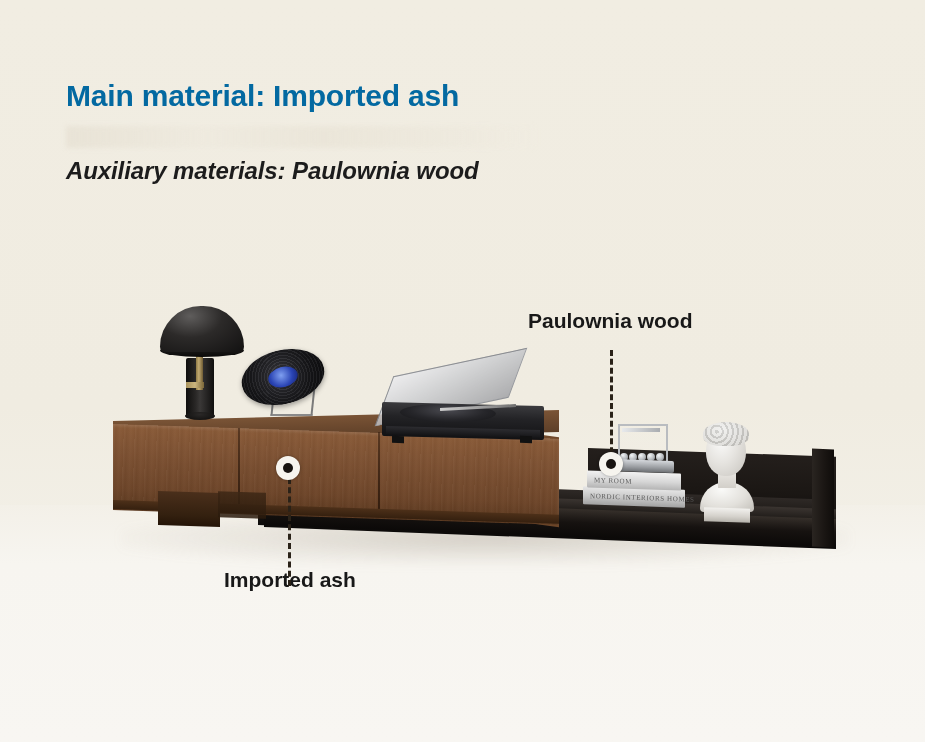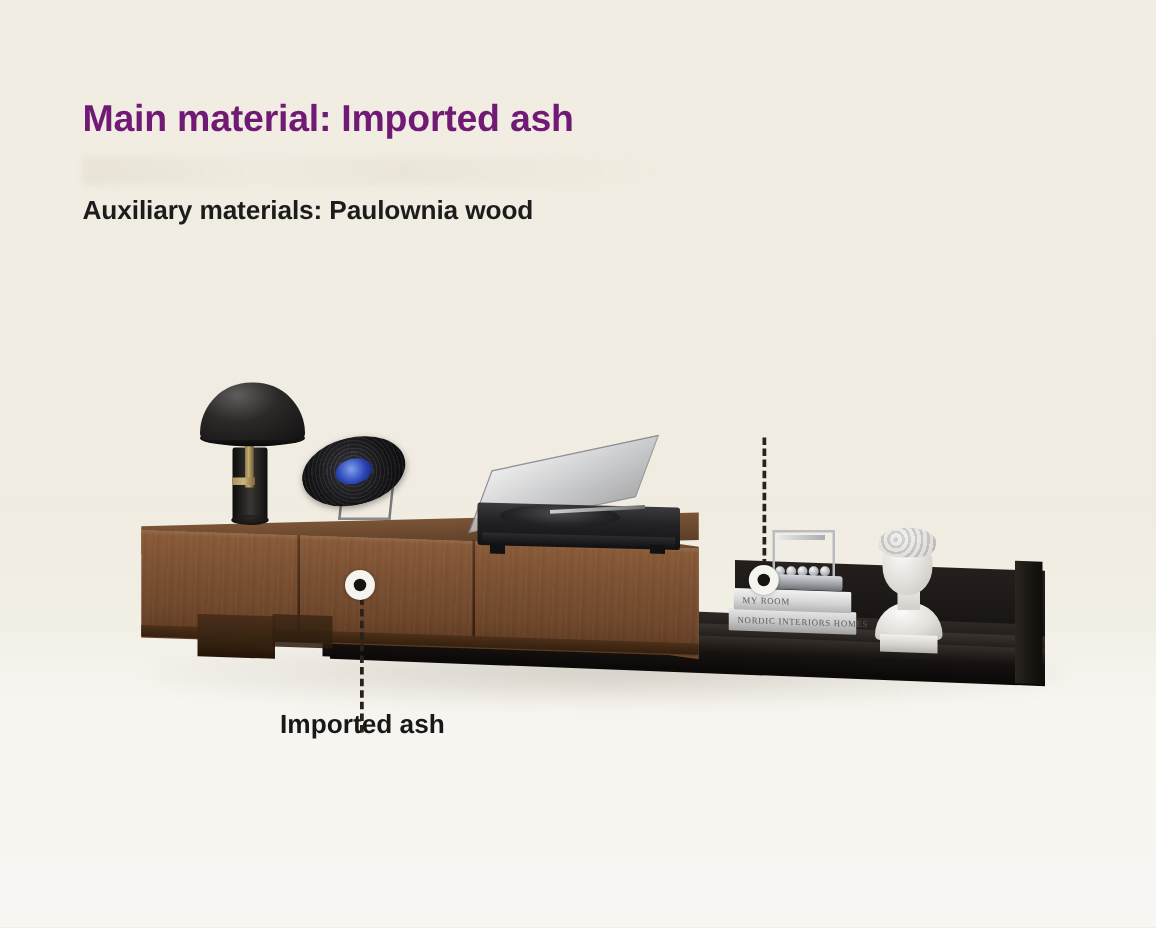--- a/index.html
+++ b/index.html
@@ -43,31 +43,32 @@
     filter: blur(5px);
   }
 
   
   .heading {
     position: absolute;
     left: 66px; top: 79px;
     font-size: 30px;
     font-weight: bold;
     letter-spacing: -0.2px;
-    color: #701a75;
+    color: #0369a1;
     white-space: nowrap;
   }
   .subheading {
     position: absolute;
     left: 66px; top: 157px;
-    font-size: 21px;
+    font-size: 24px;
     font-weight: bold;
     letter-spacing: -0.1px;
     color: #1c1c1c;
     white-space: nowrap;
+    font-style: italic;
   }
   .ghost-text {
     position: absolute;
     left: 66px; top: 126px;
     width: 470px; height: 22px;
     background: linear-gradient(90deg, rgba(228,222,208,0.85) 0%, rgba(236,231,219,0.5) 30%, rgba(230,224,210,0.7) 55%, rgba(240,236,225,0.2) 100%);
     filter: blur(2.5px);
     opacity: .75;
   }
 
@@ -513,20 +514,21 @@
   <div class="record-label"></div>
 
   <div class="tt-lid"></div>
   <div class="tt-body"></div>
   <div class="tt-platter"></div>
   <div class="tt-arm"></div>
   <div class="tt-front-strip"></div>
   <div class="tt-foot tt-foot-l"></div>
   <div class="tt-foot tt-foot-r"></div>
 
+  <div class="callout-label label-paulownia">Paulownia wood</div>
   <div class="dash-line dash-paulownia"></div>
   <div class="ring-marker ring-paulownia"></div>
 
   <div class="callout-label label-ash">Imported ash</div>
   <div class="dash-line dash-ash"></div>
   <div class="ring-marker ring-ash"></div>
 
 </div>
 
 </body></html>

